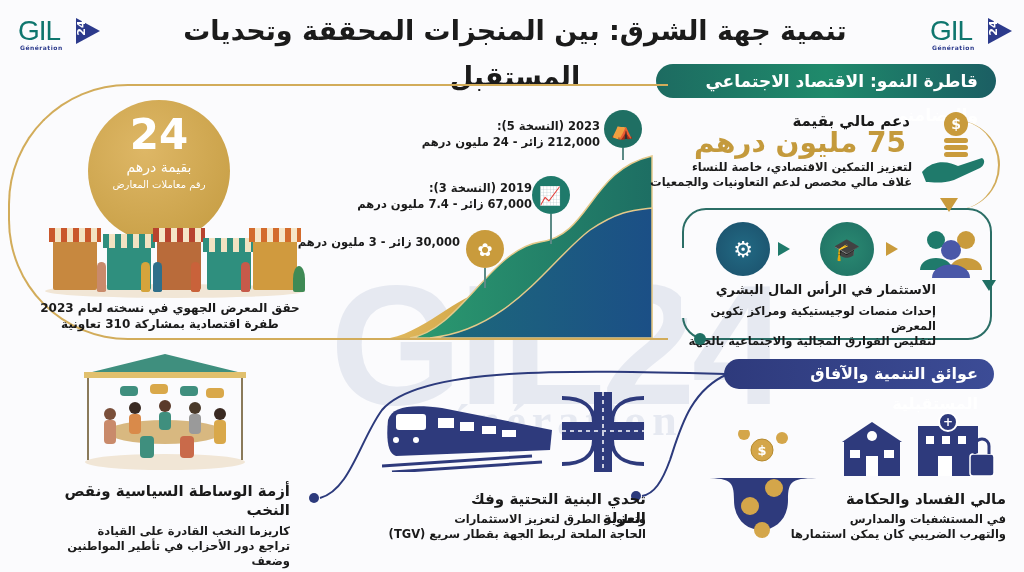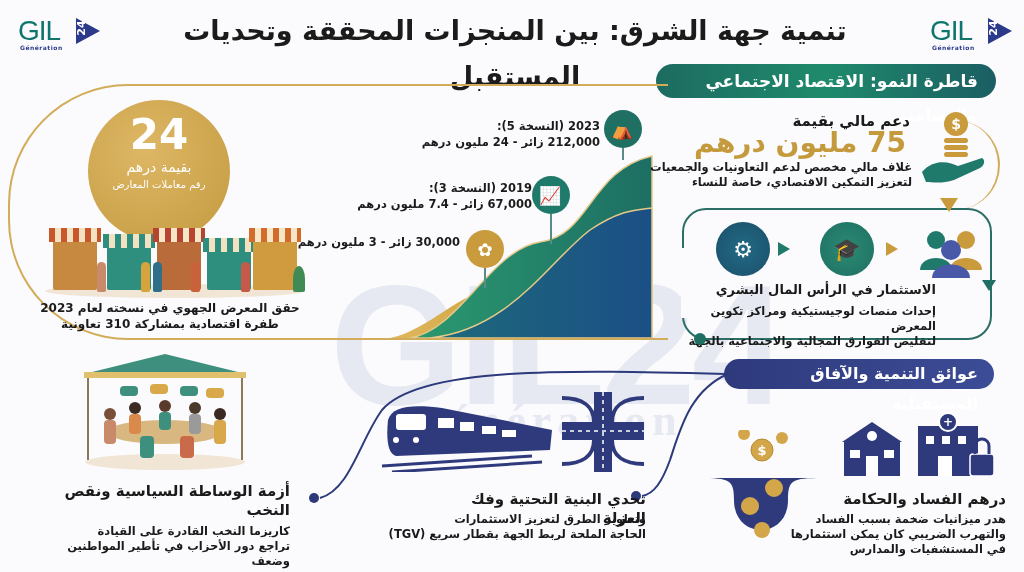--- a/index.html
+++ b/index.html
@@ -158,22 +158,22 @@
   <div>2023 (النسخة 5):</div>
   <div>212,000 زائر - 24 مليون درهم</div>
 </div>
 <div class="abs ms-icon" style="left:604px;top:110px;background:#1f6f63">⛺</div>
 <div class="abs stem" style="left:622px;top:148px;height:12px"></div>
 
 <div class="abs gold-arc"></div>
 <div class="abs fund-title">دعم مالي بقيمة</div>
 <div class="abs fund-amount">75 مليون درهم</div>
 <div class="abs fund-desc">
+  <div>لتعزيز التمكين الاقتصادي، خاصة للنساء</div>
   <div>غلاف مالي مخصص لدعم التعاونيات والجمعيات</div>
-  <div>لتعزيز التمكين الاقتصادي، خاصة للنساء</div>
 </div>
 <svg class="abs hand-icon" viewBox="0 0 70 80">
   <circle cx="36" cy="14" r="12" fill="#c99b3c"></circle>
   <text x="36" y="19" font-size="14" text-anchor="middle" fill="#fff" font-weight="bold">$</text>
   <rect x="24" y="28" width="24" height="5" rx="2.5" fill="#c99b3c"></rect>
   <rect x="24" y="35" width="24" height="5" rx="2.5" fill="#c99b3c"></rect>
   <rect x="24" y="42" width="24" height="5" rx="2.5" fill="#c99b3c"></rect>
   <path d="M2,62 C14,48 30,52 38,56 L62,48 C66,50 64,56 60,58 L34,70 C22,74 12,72 6,72 Z" fill="#1f7a6b"></path>
 </svg>
 
@@ -229,25 +229,24 @@
 <svg class="abs funnel" viewBox="0 0 122 120">
   <path d="M0,48 C30,48 34,50 34,70 C34,110 88,110 88,70 C88,50 92,48 122,48 Z" fill="#2e3a7c"></path>
   <circle cx="62" cy="20" r="11" fill="#d4a64a" stroke="#b58a2e"></circle>
   <text x="62" y="25" font-size="13" text-anchor="middle" fill="#fff" font-weight="bold">$</text>
   <circle cx="44" cy="4" r="6" fill="#d4a64a"></circle>
     <circle cx="82" cy="8" r="6" fill="#d4a64a"></circle>
   <circle cx="74" cy="58" r="9" fill="#d4a64a"></circle>
     <circle cx="50" cy="76" r="9" fill="#d4a64a"></circle>
   <circle cx="62" cy="100" r="8" fill="#d4a64a"></circle>
 </svg>
-<div class="abs card-title" style="left:810px;top:490px;width:196px">درهم الفساد والحكامة</div>
+<div class="abs card-title" style="left:810px;top:490px;width:196px">مالي الفساد والحكامة</div>
 <div class="abs card-desc" style="left:770px;top:512px;width:236px">
-  <div>هدر ميزانيات ضخمة بسبب الفساد</div>
+  <div>في المستشفيات والمدارس</div>
   <div>والتهرب الضريبي كان يمكن استثمارها</div>
-  <div>في المستشفيات والمدارس</div>
 </div>
 
 <svg class="abs train" viewBox="0 0 170 72">
   <path d="M6,20 C10,6 30,4 60,8 L170,30 L168,50 L14,56 C6,54 4,40 6,20 Z" fill="#2e3a7c"></path>
   <rect x="14" y="14" width="30" height="16" rx="3" fill="#fff"></rect>
   <rect x="56" y="18" width="16" height="10" fill="#fff"></rect>
     <rect x="78" y="22" width="14" height="9" fill="#fff"></rect>
     <rect x="100" y="26" width="14" height="8" fill="#fff"></rect>
     <rect x="120" y="30" width="14" height="7" fill="#fff"></rect>
   <circle cx="14" cy="40" r="3" fill="#fff"></circle>

